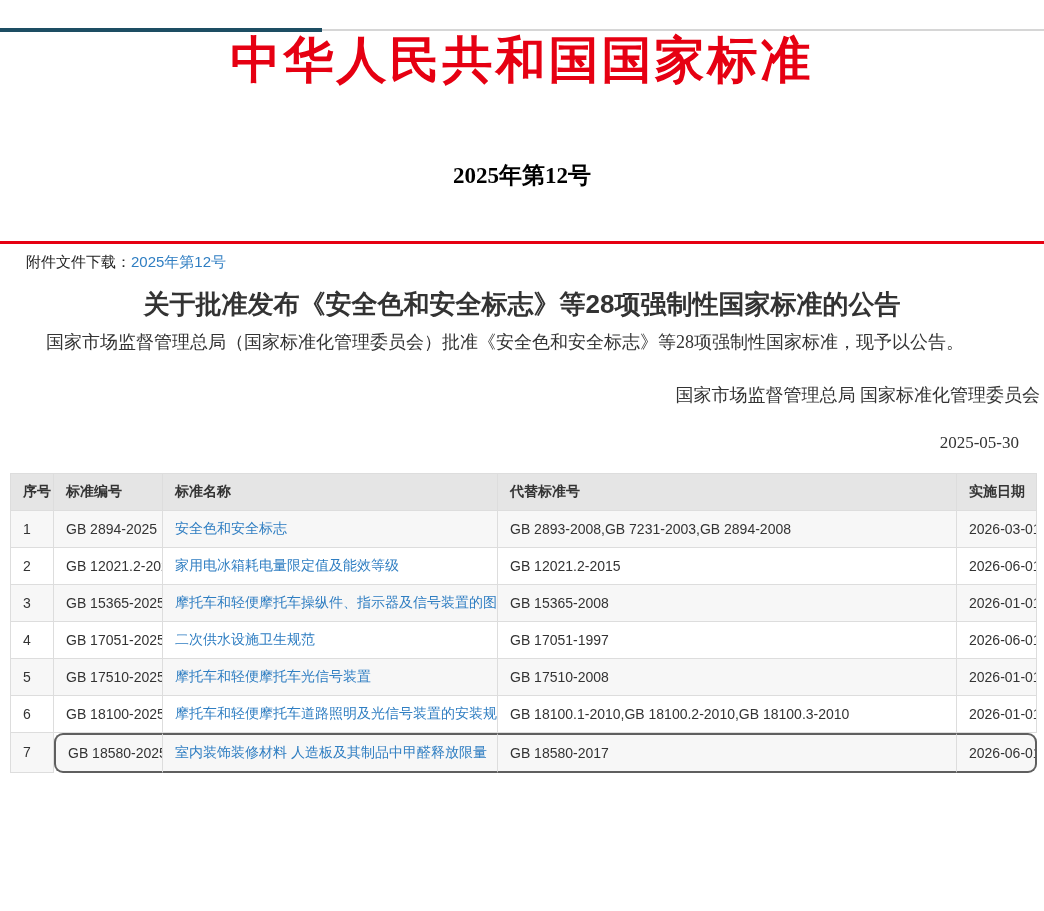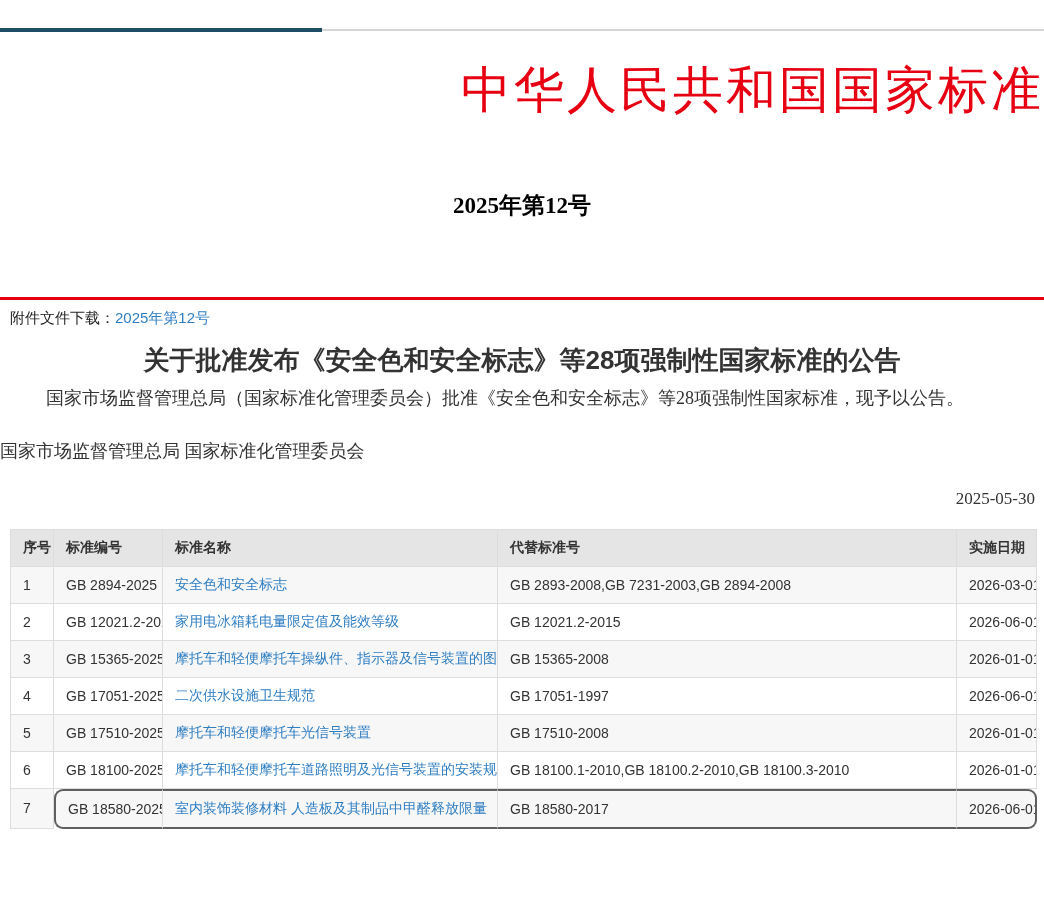--- a/index.html
+++ b/index.html
@@ -20,49 +20,49 @@
   
   .tabbar{position:relative;height:32px;}
   .tabbar .gray-line{position:absolute;left:0;right:0;bottom:1px;height:2px;background:#d6d6d6;}
   .tabbar .active-line{position:absolute;left:0;bottom:0;width:322px;height:4px;background:var(--tab-indicator);}
   .tabbar .tab-label{
     position:absolute;left:10px;top:7px;font-size:15px;color:#2b2b2b;cursor:pointer;
   }
   
   .doc-head{text-align:center;font-family:"Liberation Serif", serif;}
   .doc-title{
-    margin-top:30px;font-size:50px;letter-spacing:3px;color:var(--accent-red);
-    font-weight:400;line-height:1.15;text-align:right;
+    font-size:50px;letter-spacing:3px;color:var(--accent-red);
+    font-weight:700;line-height:1.15;
   }
   .doc-subtitle{
     margin-top:50px;font-size:44px;color:var(--accent-red);font-weight:400;line-height:1.1;
   }
   .doc-issue{
     margin-top:70px;font-size:23px;font-weight:bold;color:#000;
   }
   
   .attach-bar{
-    margin-top:76px;border-top:3px solid var(--accent-red);
-    padding:9px 10px 7px 10px;font-size:15px;color:#222;
+    margin-top:50px;border-top:3px solid var(--accent-red);
+    padding:9px 10px 7px 26px;font-size:15px;color:#222;
   }
   .attach-bar a{color:var(--link-blue);text-decoration:none;cursor:pointer;}
   
   .ann-heading{
     margin-top:8px;text-align:center;font-size:26px;font-weight:bold;color:#333;
   }
   .ann-body{
     margin-top:8px;padding:0 26px 0 10px;font-family:"Liberation Serif", serif;
     font-size:18px;line-height:1.4;text-indent:2em;color:#333;
   }
   .ann-signature{
-    margin-top:28px;padding-right:21px;
+    margin-top:28px;padding-right:4px;text-align:right;
     font-family:"Liberation Serif", serif;font-size:18px;color:#333;
   }
   .ann-date{
-    margin-top:26px;padding-right:9px;text-align:right;
+    margin-top:26px;padding-right:25px;text-align:right;
     font-family:"Liberation Serif", serif;font-size:17px;color:#333;
   }
   
   table.std{
     margin:20px 8px 0 10px;width:1026px;table-layout:fixed;
     border-collapse:separate;border-spacing:0;
     border-top:1px solid var(--table-border);border-left:1px solid var(--table-border);
     font-size:14px;
   }
   table.std th, table.std td{

